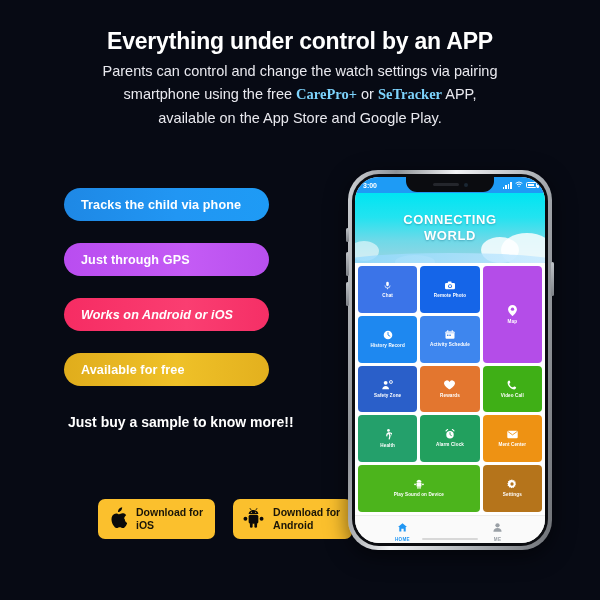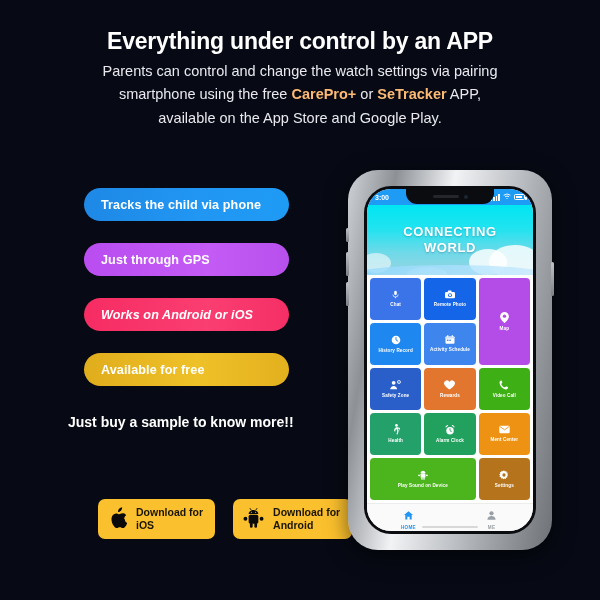--- a/index.html
+++ b/index.html
@@ -19,24 +19,24 @@
   .header { position: absolute; top: 28px; left: 0; width: 600px; text-align: center; }
   .headline {
     font-size: 23px; font-weight: bold; color: #ffffff;
     letter-spacing: -0.2px; line-height: 1.2;
   }
   .subhead {
     margin-top: 4px;
     font-size: 14.5px; color: #e9e9ef; line-height: 1.62;
     padding: 0 55px;
   }
-  .subhead b { font-weight: bold; color: #fdba74; }
+  .subhead b { font-weight: bold; color: #7dd3fc; font-family: Liberation Serif, serif; }
 
   
-  .pills { position: absolute; left: 84px; top: 188px; width: 205px; }
+  .pills { position: absolute; left: 64px; top: 188px; width: 205px; }
   .pill {
     height: 33px; border-radius: 17px;
     display: flex; align-items: center;
     padding-left: 17px; margin-bottom: 22px;
     color: #ffffff; font-size: 12.6px; font-weight: bold;
     letter-spacing: 0.1px;
   }
   .pill-0 { background: linear-gradient(90deg,#1E88E5 0%,#2196F3 55%,#1E9BF5 100%); }
   .pill-1 { background: linear-gradient(90deg,#B94DF0 0%,#C45BF5 60%,#B850EE 100%); }
   .pill-2 { background: linear-gradient(90deg,#F62C63 0%,#FA3E71 60%,#F52F66 100%); font-style: italic; }
@@ -60,21 +60,21 @@
   .dl-btn .lbl {
     color: #1a1508; font-size: 10.5px; font-weight: bold; line-height: 1.28;
   }
 
   
   .phone {
     position: absolute; left: 348px; top: 170px;
     width: 204px; height: 380px;
     border-radius: 30px;
     background: linear-gradient(100deg,#cfd2d6 0%,#8d9196 18%,#f2f3f5 40%,#a9adb2 72%,#6e7176 100%);
-    padding: 16px;
+    padding: 4px;
     box-shadow: 0 6px 22px rgba(0,0,0,.55);
   }
   .phone-inner {
     width: 100%; height: 100%;
     border-radius: 27px; background: #0b0c10;
     padding: 3px; position: relative; overflow: hidden;
   }
   .screen {
     width: 100%; height: 100%; border-radius: 24px;
     overflow: hidden; background: #ffffff; position: relative;

